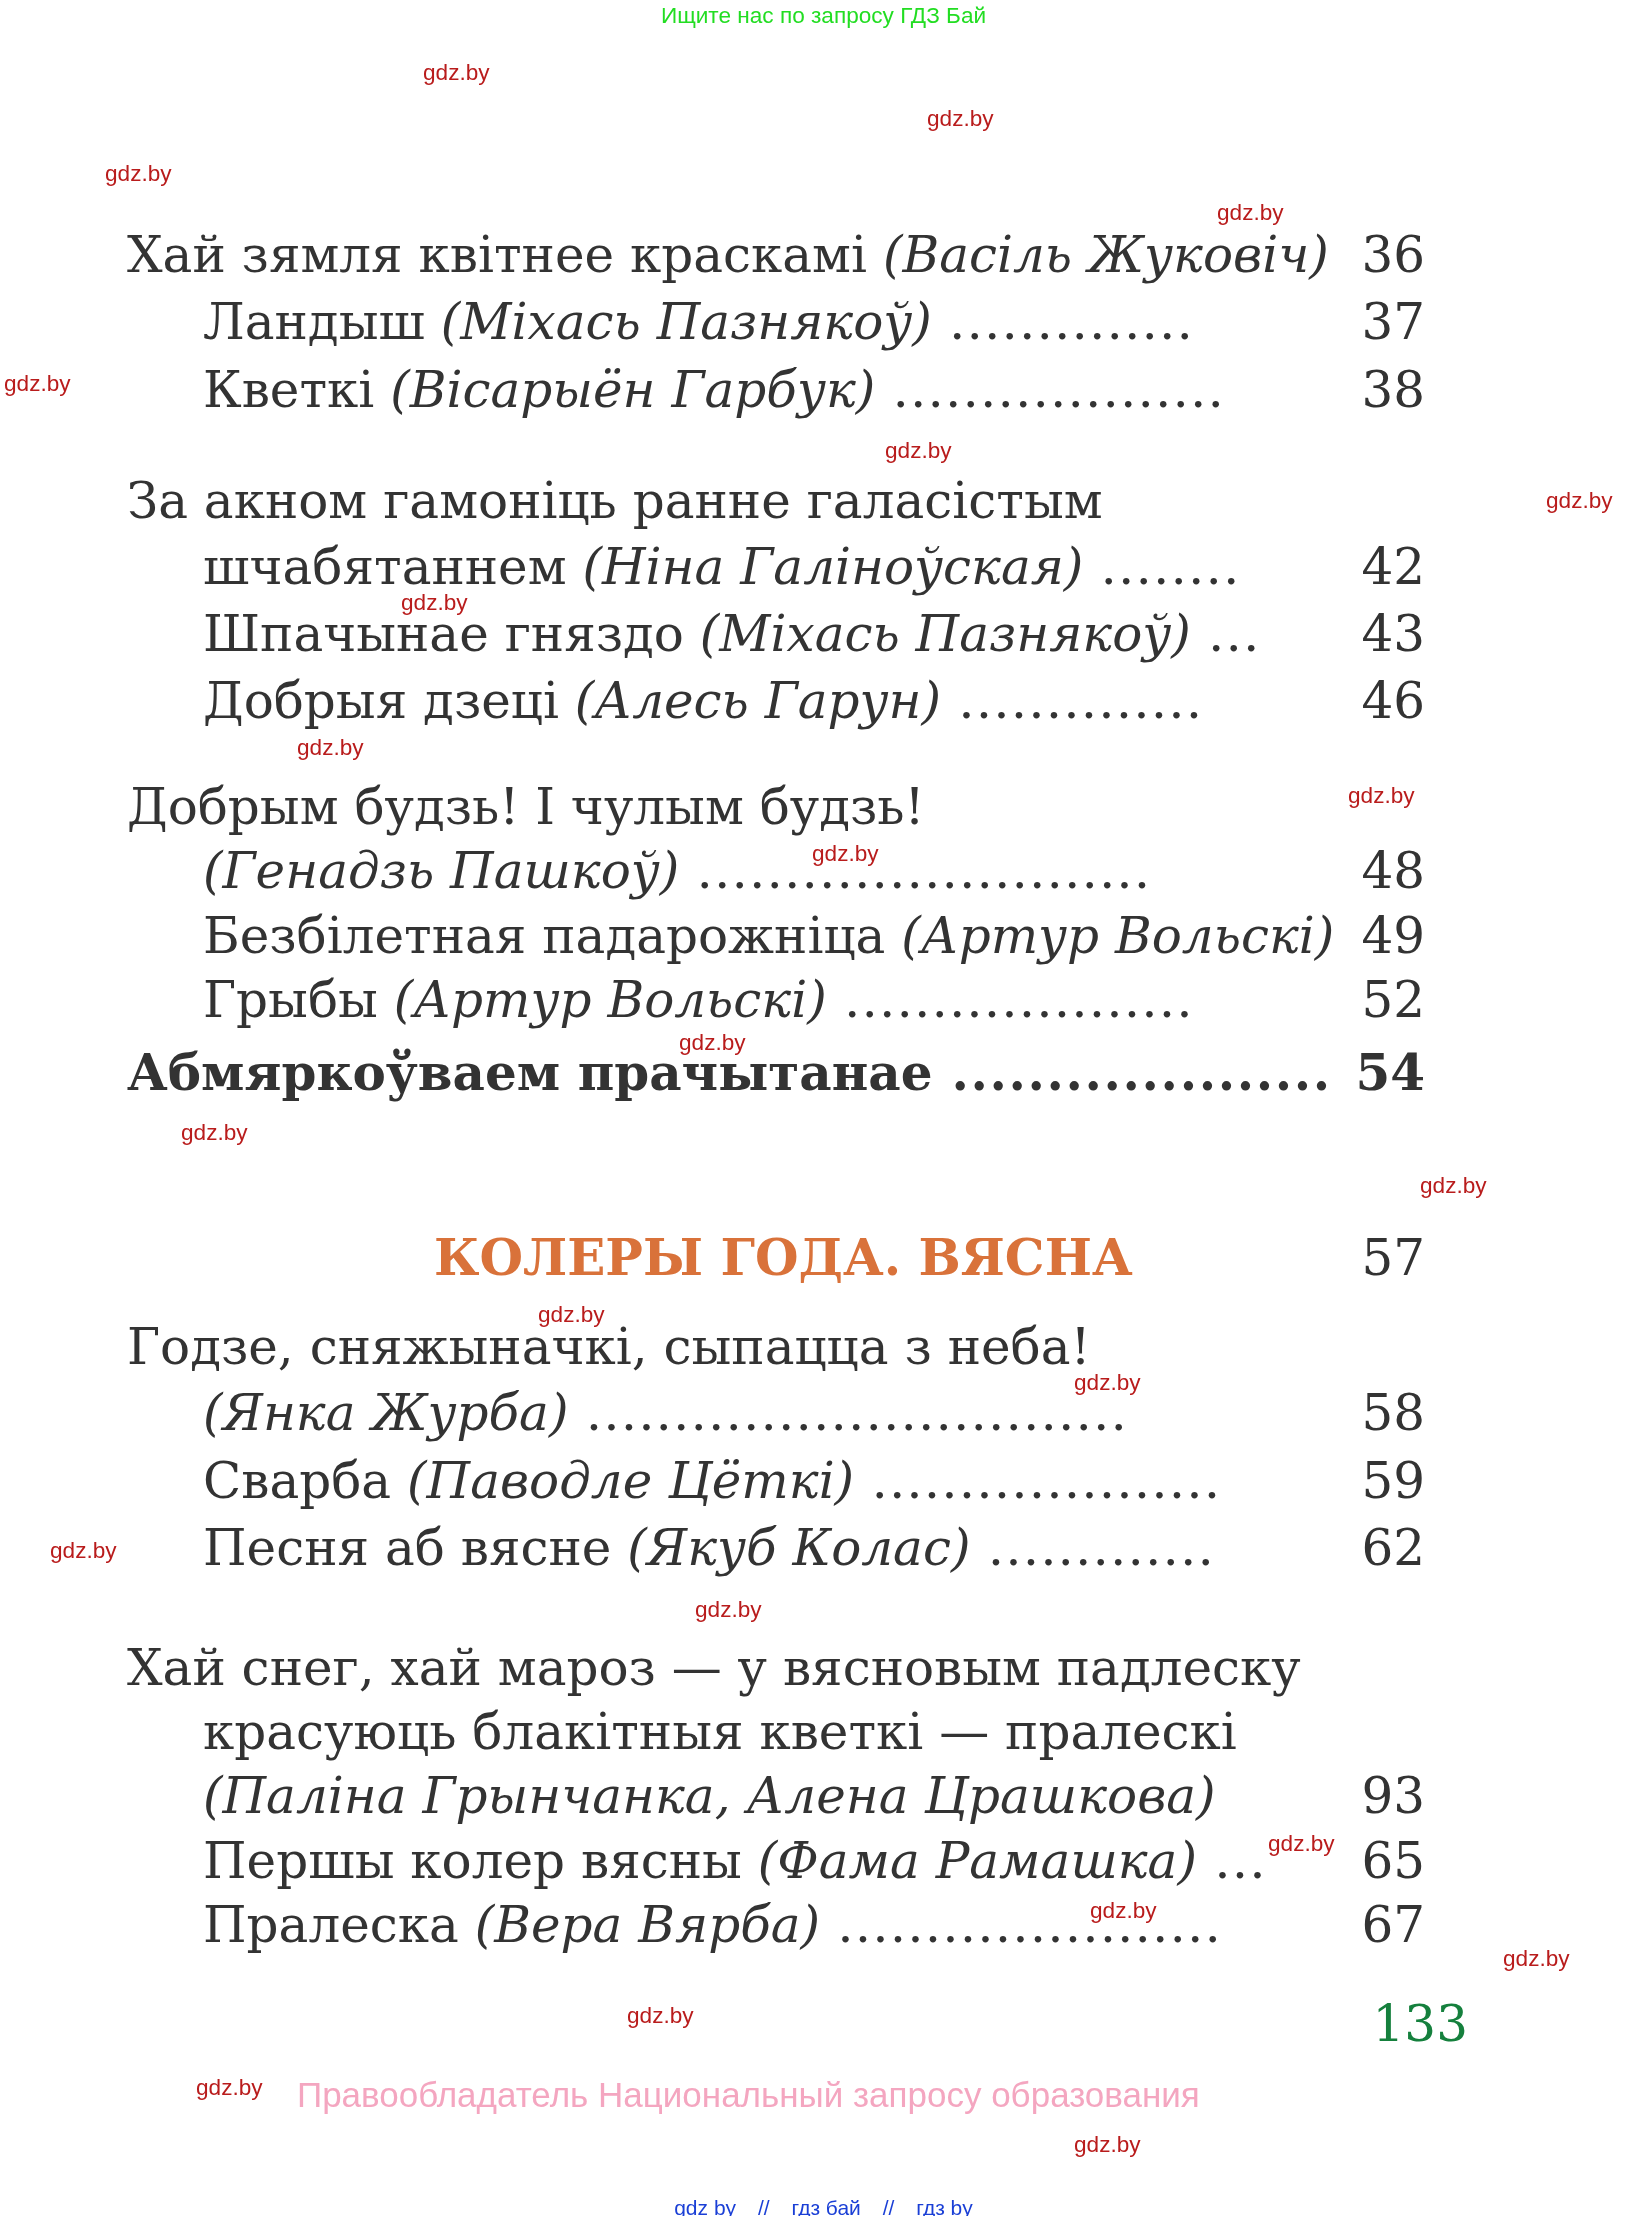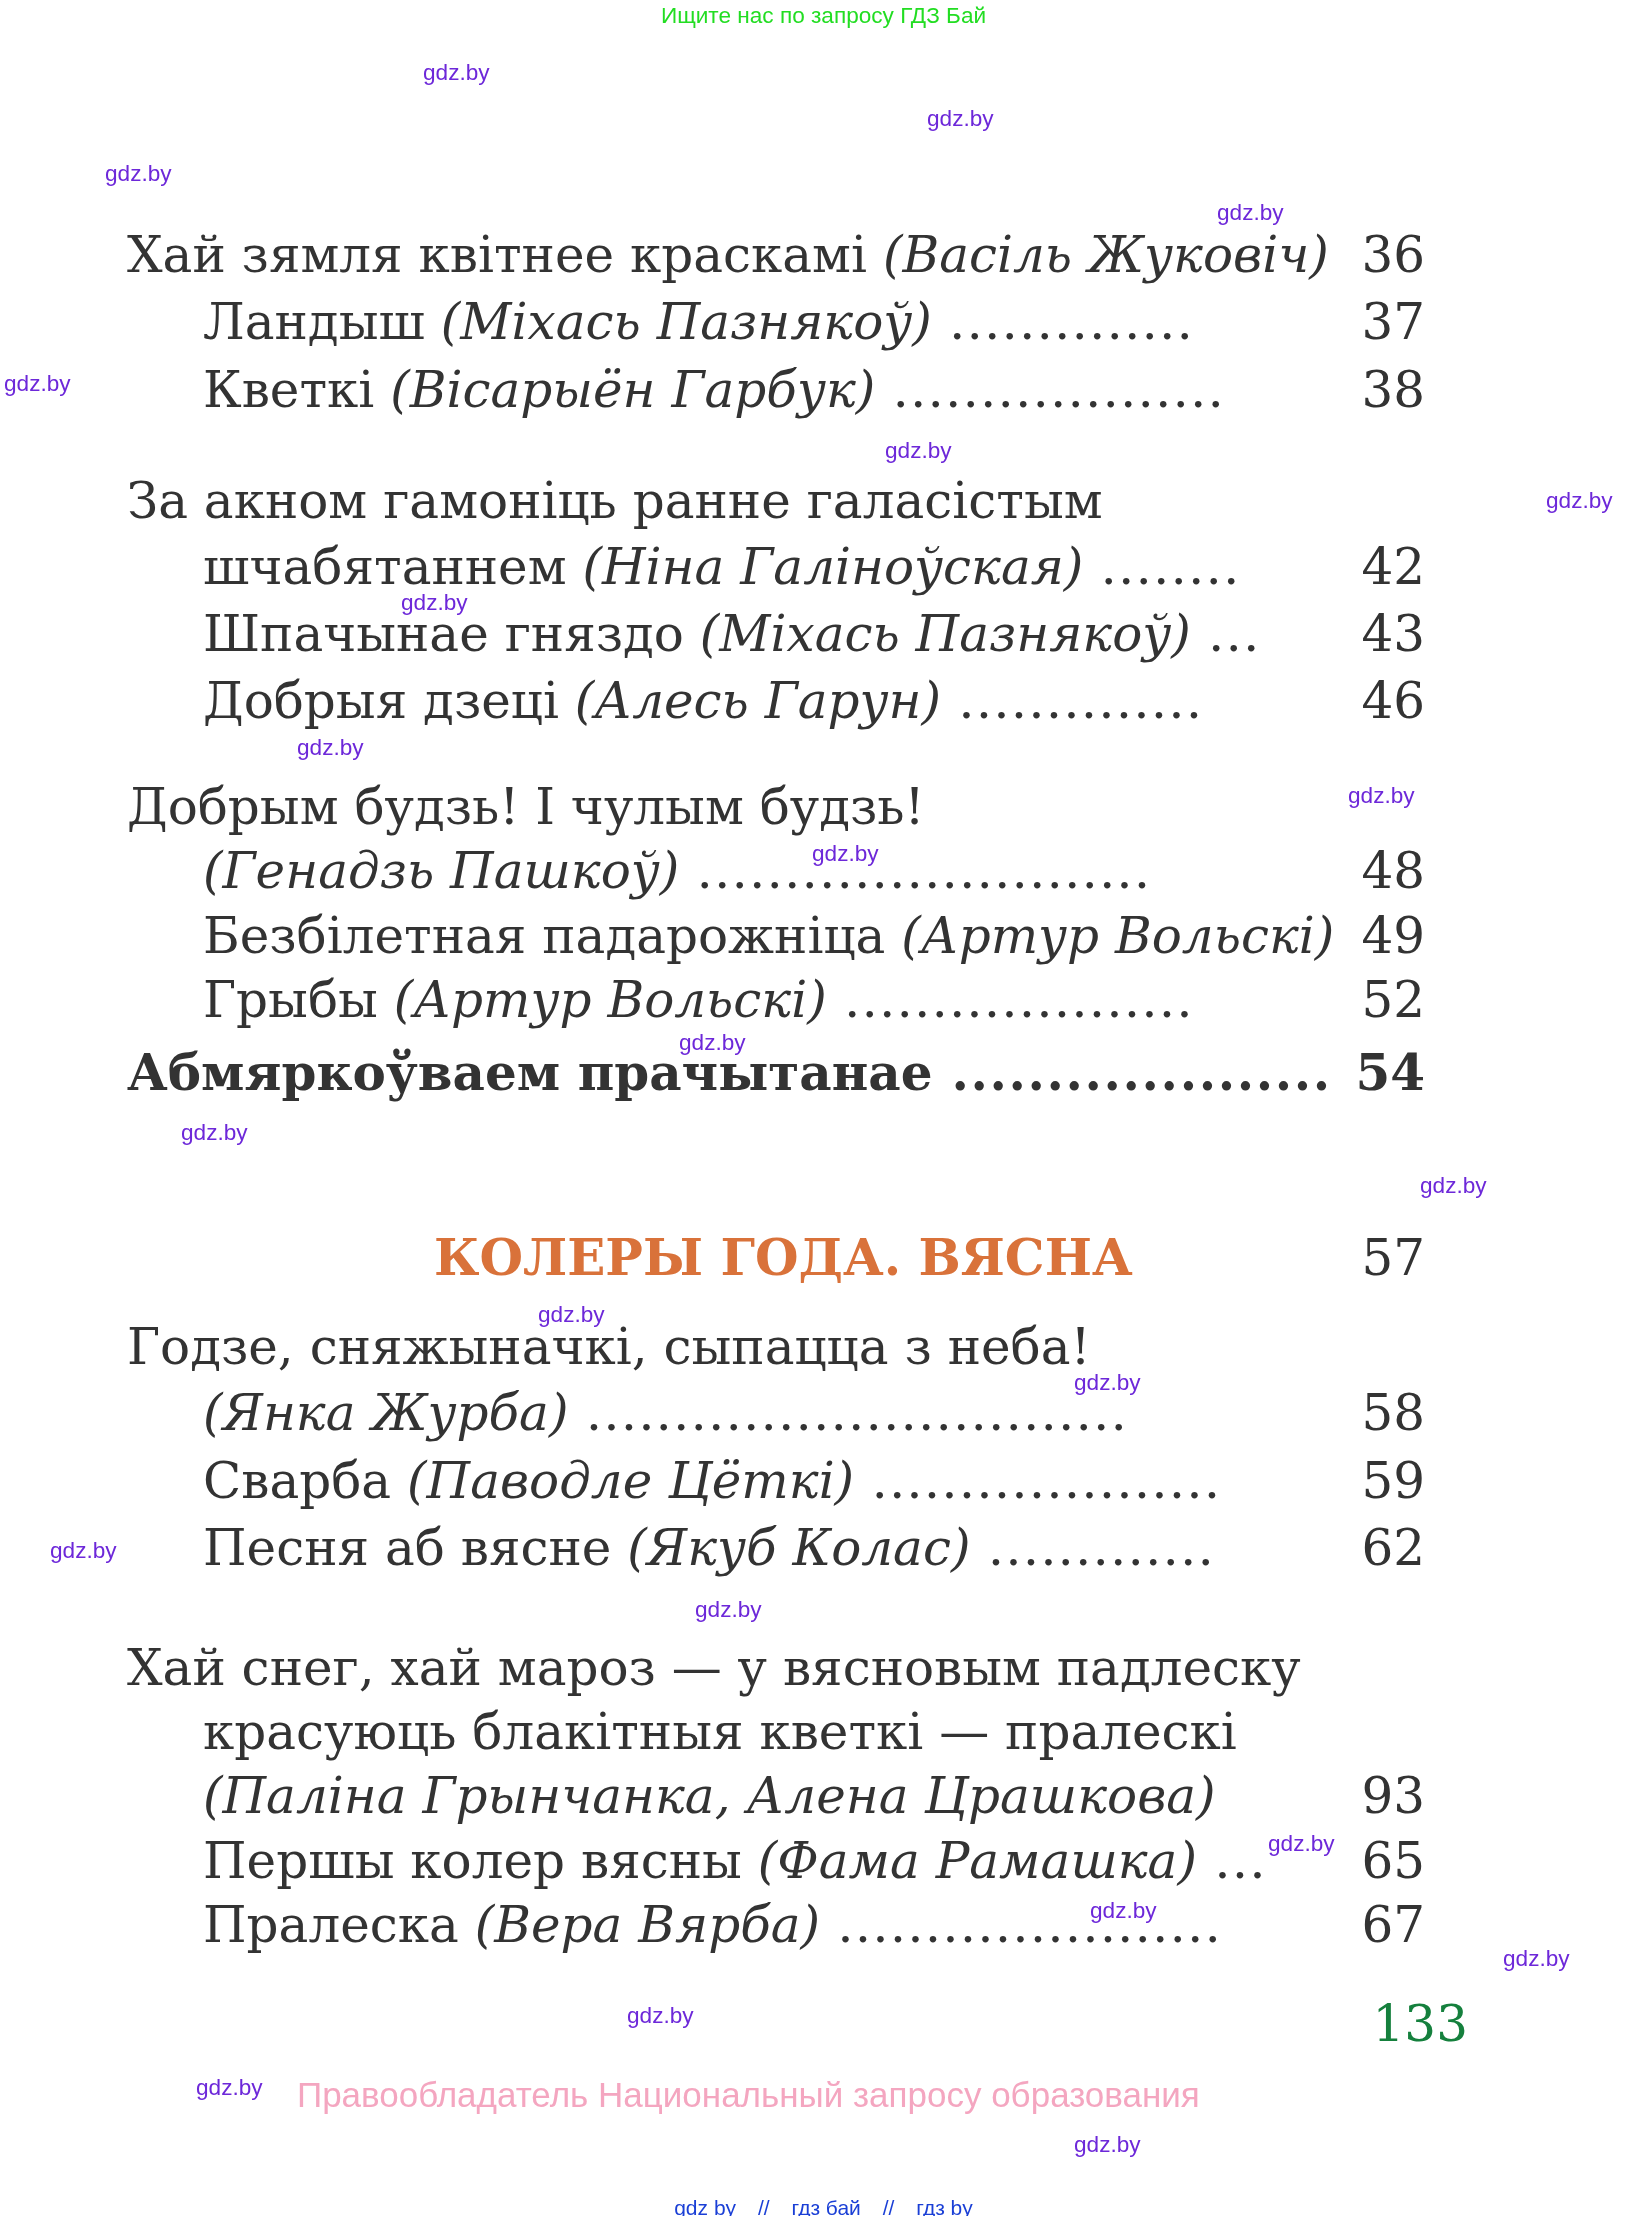--- a/index.html
+++ b/index.html
@@ -1,20 +1,20 @@
 <!DOCTYPE html>
 <html style="font-size:13px"><head>
 <meta charset="utf-8">
 <style>
   html, body { margin: 0; padding: 0; background: #ffffff; }
   body { width: 1647px; height: 2216px; position: relative; overflow: hidden; }
   .abs { position: absolute; }
   .top-banner { left: 0; width: 1647px; top: 3.2px; text-align: center;
     font-family: "Liberation Sans", sans-serif; font-size: 22.6px; color: #22dd22; }
-  .wm { font-family: "Liberation Sans", sans-serif; font-size: 22.6px; color: #6d28d9; white-space: nowrap; }
+  .wm { font-family: "Liberation Sans", sans-serif; font-size: 22.6px; color: #b91c1c; white-space: nowrap; }
   .toc { font-family: "DejaVu Serif", serif; color: #333333; font-size: 50px; white-space: nowrap; line-height: 1; }
   .toc .auth { font-style: italic; }
   .toc .dots { letter-spacing: 1.6px; }
   .row { position: absolute; left: 0; width: 1609px; height: 64px; }
   .row .title { position: absolute; white-space: nowrap; }
   .row .page { position: absolute; right: 184px; text-align: right; }
   .section-head { color: #d9723a; font-weight: bold; font-size: 50px; }
   .bold { font-weight: bold; }
   .copyright { font-family: "Liberation Sans", sans-serif; font-size: 35px; color: #f4a6c0; white-space: nowrap; }
   .footer-links { left: 0; width: 1647px; top: 2196px; text-align: center;

